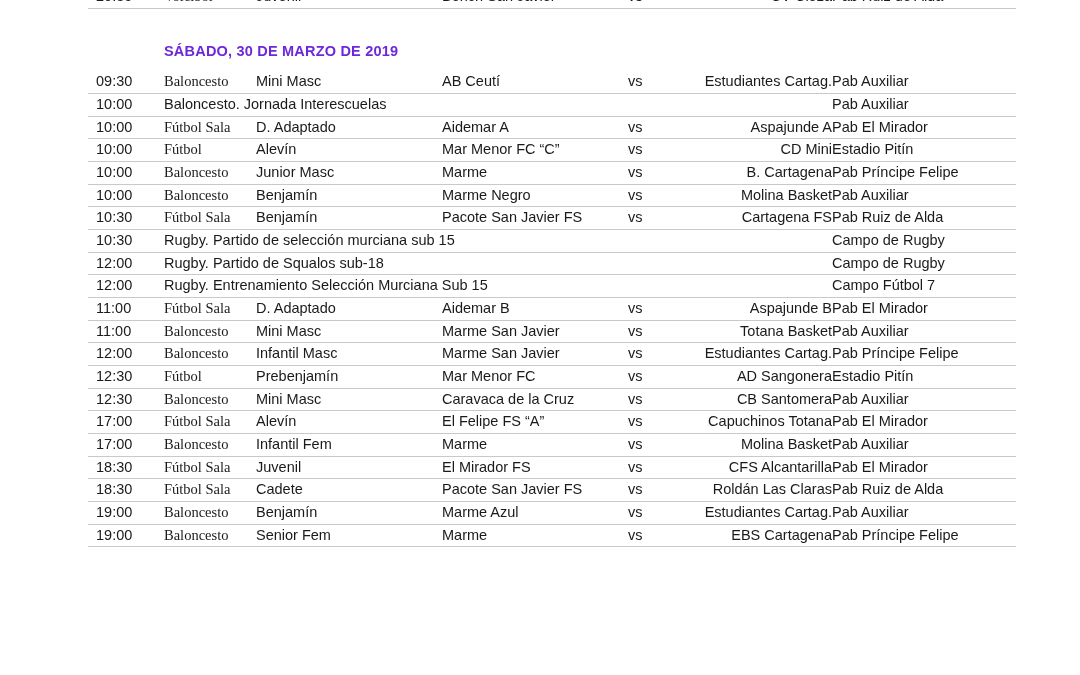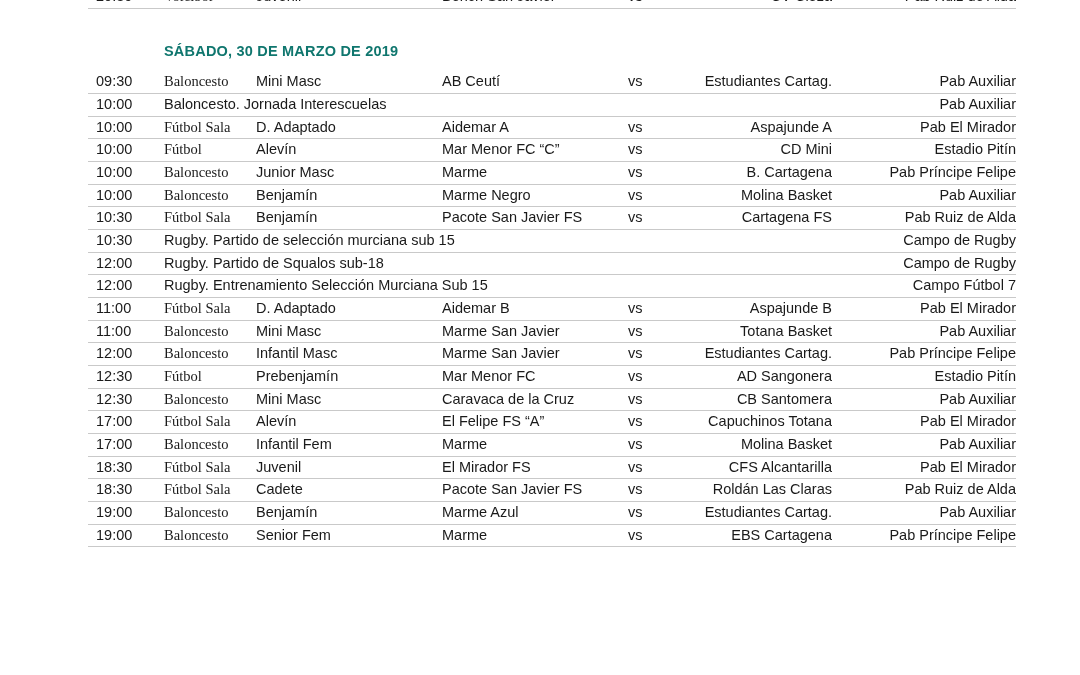--- a/index.html
+++ b/index.html
@@ -40,27 +40,27 @@
     white-space: nowrap;
     overflow: hidden;
   }
   
   .c-time   { width: 68px;  padding-left: 8px !important; color: #e8262a; }
   .c-sport  { width: 92px; font-family: Liberation Serif, serif; }
   .c-cat    { width: 186px; }
   .c-home   { width: 186px; }
   .c-vs     { width: 32px; text-align: left; }
   .c-away   { width: 172px; text-align: right; }
-  .c-venue  { width: 184px; text-align: right; }
+  .c-venue  { width: 184px; }
 
   tr.day-header td {
     border-bottom: none;
     padding-top: 22px;
     padding-bottom: 12px;
-    color: #0f766e;
+    color: #6d28d9;
     font-weight: bold;
     font-size: 14.5px;
     letter-spacing: 0.2px;
   }
   tr.day-header.first td {
     padding-top: 34px;
   }
 
   .span-note {
     color: #1a1a1a;

